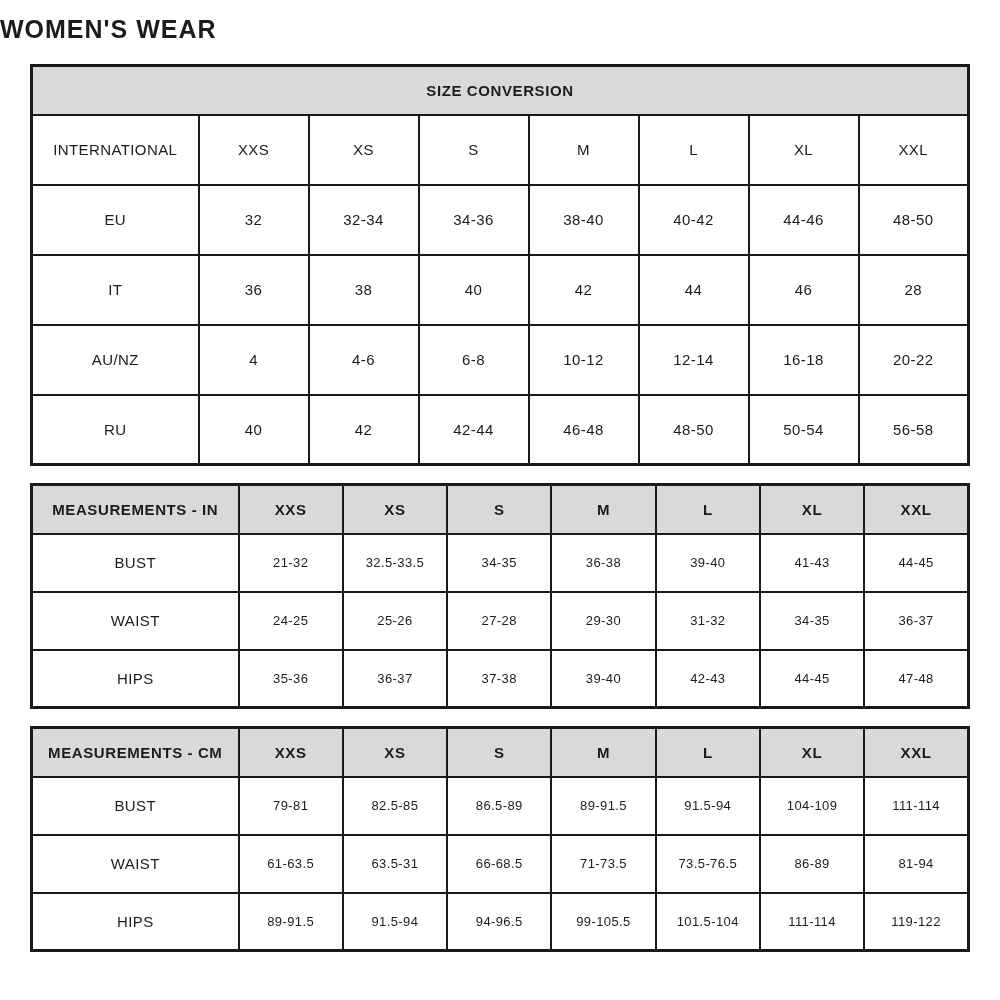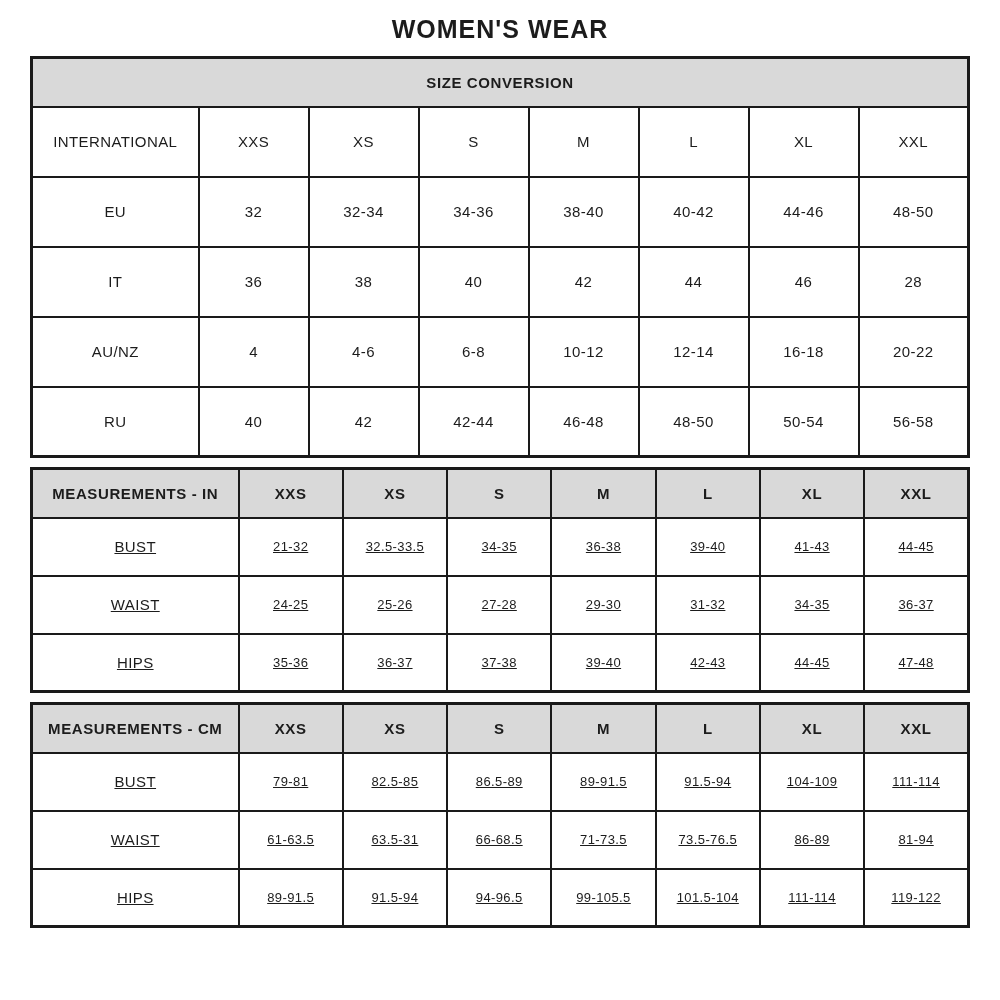--- a/index.html
+++ b/index.html
@@ -6,32 +6,31 @@
   html, body { background: #ffffff; }
   .page {
     width: 1000px;
     height: 1000px;
     background: #ffffff;
     font-family: "Liberation Sans", sans-serif;
     color: #1c1c1c;
     overflow: hidden;
   }
   .title {
-    text-align: center;
     font-size: 25px;
     font-weight: 700;
     letter-spacing: 1px;
     padding-top: 15px;
-    height: 56px;
+    height: 64px;
   }
   table.tbl {
     border-collapse: collapse;
     table-layout: fixed;
     width: 940px;
-    margin: 0 auto 9px auto;
+    margin: 0 auto 17px auto;
     border: 3px solid #1a1a1a;
   }
   .tbl th, .tbl td {
     border: 2px solid #1a1a1a;
     text-align: center;
     vertical-align: middle;
     background: #ffffff;
     font-weight: 400;
     letter-spacing: 0.4px;
   }
@@ -47,21 +46,21 @@
   .t1 col.first { width: 167px; }
   
   .t2 col.first, .t3 col.first { width: 207px; }
   .t2 th, .t3 th {
     background: #d9d9d9;
     height: 49px;
     font-size: 15px;
     font-weight: 700;
     letter-spacing: 0.6px;
   }
-  .t2 td, .t3 td { height: 58px; font-size: 13px; text-decoration: underline; }
+  .t2 td, .t3 td { height: 58px; font-size: 13px; }
   .t2 td.row-label, .t3 td.row-label { font-size: 15px; }
 </style>
 </head>
 <body>
 
 <div class="page">
 
   <div class="title">WOMEN'S WEAR</div>
 
   <table class="tbl t1">

